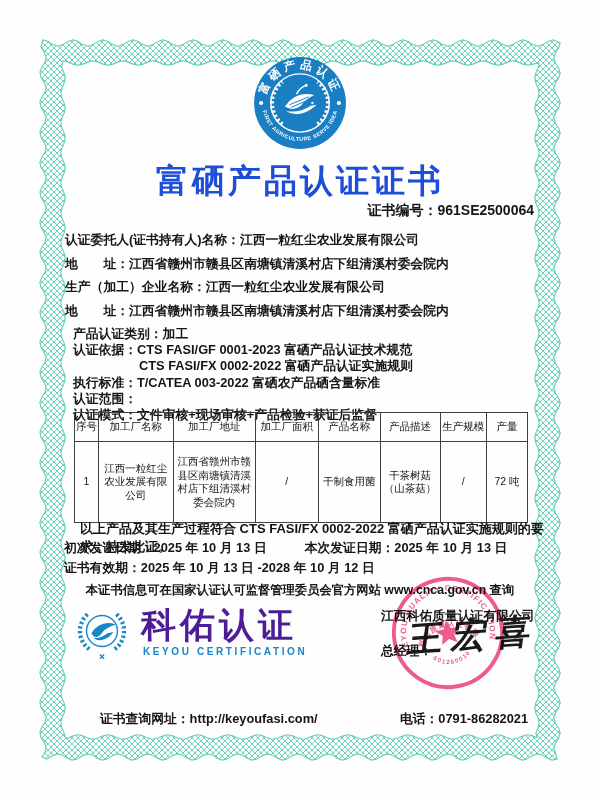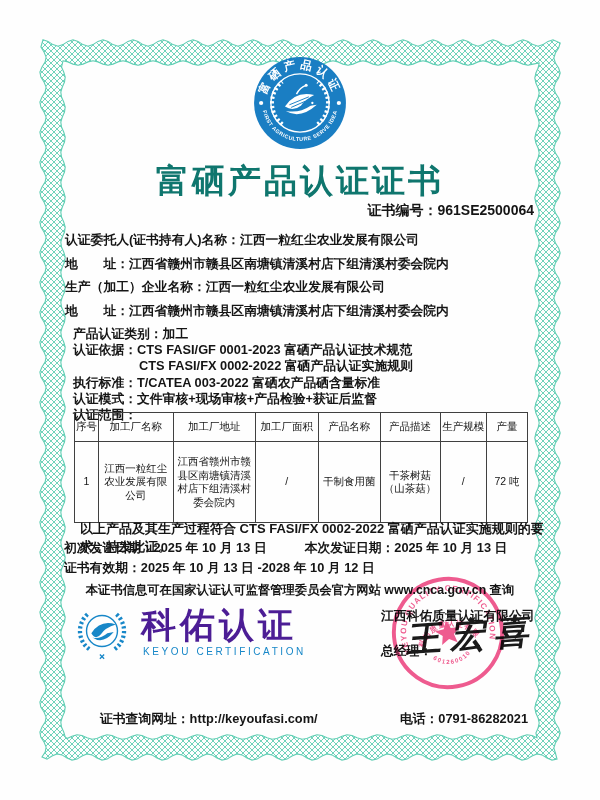--- a/index.html
+++ b/index.html
@@ -1,40 +1,40 @@
 <!DOCTYPE html>
 <html><head>
 <meta charset="utf-8">
 <style>
   html,body{margin:0;padding:0;background:#fff;}
   .page{position:relative;width:600px;height:800px;background:#fefefe;overflow:hidden;
         font-family:"Liberation Sans",sans-serif;color:#151515;}
   #guilloche{position:absolute;left:0;top:0;}
   .seal{position:absolute;left:247px;top:50px;width:106px;height:106px;}
   .title{position:absolute;left:0;right:0;top:159px;text-align:center;
-         font-size:33px;font-weight:bold;letter-spacing:3px;color:#0f766e;}
+         font-size:33px;font-weight:bold;letter-spacing:3px;color:#1d4ed8;}
   .certno{position:absolute;right:66px;top:202px;font-size:14px;font-weight:bold;}
   .fields{position:absolute;left:65px;top:233px;width:476px;}
   .line{font-size:12.8px;font-weight:bold;line-height:14px;margin-bottom:9.5px;white-space:nowrap;}
   .line.tight{margin-bottom:2.2px;margin-left:8px;}
   .line.indent{padding-left:66px;}
   .scope-table{position:absolute;left:74px;top:412px;width:454px;border-collapse:collapse;
                table-layout:fixed;}
   .scope-table th,.scope-table td{border:1px solid #404040;font-size:10.5px;font-weight:normal;
                text-align:center;vertical-align:middle;padding:2px 1px;line-height:13.5px;}
   .scope-table th{height:24px;}
   .scope-table td{height:76px;}
   .declaration{position:absolute;left:80px;top:520px;width:478px;font-size:13px;font-weight:bold;}
   .dates1{position:absolute;left:64px;top:540px;font-size:12.8px;font-weight:bold;display:flex;gap:38px;text-align:right;}
   .validity{position:absolute;left:64px;top:560px;font-size:12.8px;font-weight:bold;}
   .querynote{position:absolute;left:0;right:0;top:582px;text-align:center;font-size:12.3px;font-weight:bold;}
   .keyou-emblem{position:absolute;left:70px;top:599px;width:64px;height:64px;}
   .keyou-text{position:absolute;left:141px;top:606px;}
   .keyou-cn{font-size:35px;font-weight:bold;color:#4c1d95;letter-spacing:4px;line-height:38px;}
-  .keyou-en{font-size:10px;font-weight:normal;color:#1787c8;letter-spacing:2.6px;margin-top:2px;padding-left:2px;}
+  .keyou-en{font-size:10px;font-weight:bold;color:#1787c8;letter-spacing:2.6px;margin-top:2px;padding-left:2px;}
   .issuer-company{position:absolute;left:381px;top:608px;width:165px;font-size:12.8px;font-weight:bold;}
   .manager{position:absolute;left:381px;top:643px;font-size:12.8px;font-weight:bold;}
   .signature{position:absolute;left:408px;top:612px;font-size:35px;font-weight:bold;color:#1a1a1a;
              letter-spacing:9px;transform:rotate(-4deg) skewX(-12deg);
              font-family:"DejaVu Serif",serif;}
   .stamp{position:absolute;left:389px;top:574px;width:118px;height:118px;
          mix-blend-mode:multiply;opacity:.92;}
   .fasi{position:absolute;left:0;right:0;top:683px;text-align:center;font-size:12.4px;font-weight:bold;}
   .bottomline{position:absolute;left:100px;right:72px;top:711px;display:flex;
               justify-content:space-between;font-size:12.8px;font-weight:bold;}
@@ -84,22 +84,22 @@
 
   <div class="fields">
     <div class="line"><span>认证委托人(证书持有人)名称：</span><span>江西一粒红尘农业发展有限公司</span></div>
     <div class="line"><span>地　　址：</span><span>江西省赣州市赣县区南塘镇清溪村店下组清溪村委会院内</span></div>
     <div class="line"><span>生产（加工）企业名称：</span><span>江西一粒红尘农业发展有限公司</span></div>
     <div class="line"><span>地　　址：</span><span>江西省赣州市赣县区南塘镇清溪村店下组清溪村委会院内</span></div>
     <div class="line tight"><span>产品认证类别：</span><span>加工</span></div>
     <div class="line tight"><span>认证依据：</span><span>CTS FASI/GF 0001-2023 富硒产品认证技术规范</span></div>
     <div class="line tight indent"><span>CTS FASI/FX 0002-2022 富硒产品认证实施规则</span></div>
     <div class="line tight"><span>执行标准：</span><span>T/CATEA 003-2022 富硒农产品硒含量标准</span></div>
+    <div class="line tight"><span>认证范围：</span></div>
     <div class="line tight"><span>认证模式：</span><span>文件审核+现场审核+产品检验+获证后监督</span></div>
-    <div class="line tight"><span>认证范围：</span></div>
   </div>
 
   <table class="scope-table">
     <colgroup>
       <col style="width:5.3%">
         <col style="width:16.5%">
         <col style="width:18.1%">
         <col style="width:13.9%">
       <col style="width:13.7%">
         <col style="width:13.2%">

